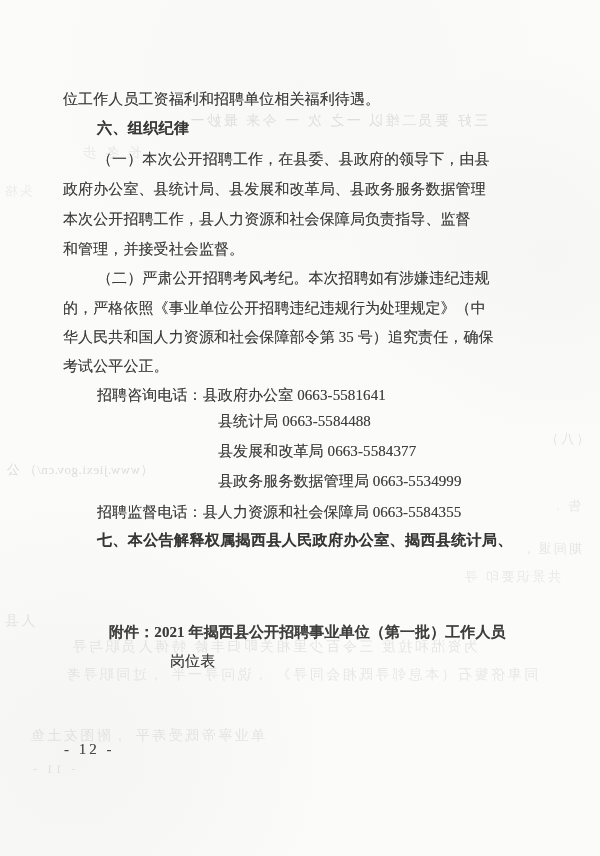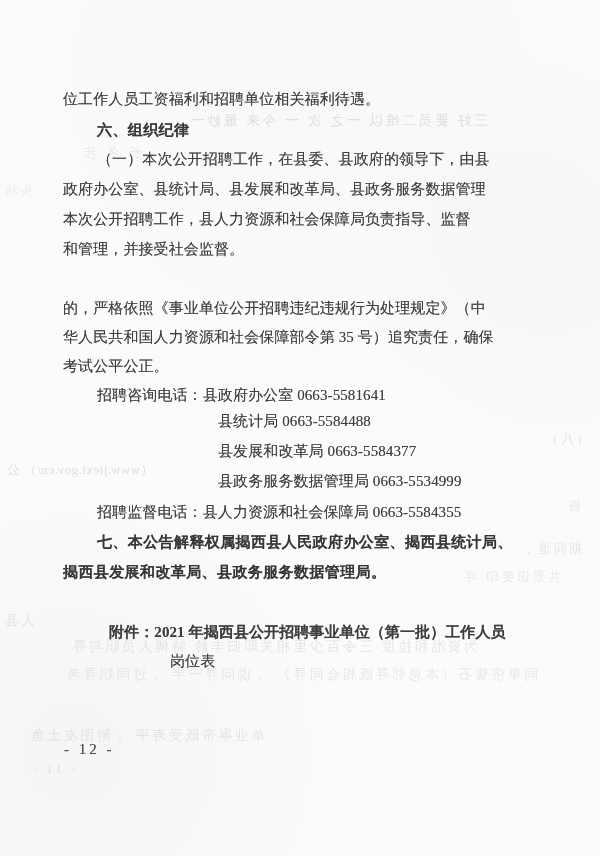--- a/index.html
+++ b/index.html
@@ -18,21 +18,21 @@
   .ln{
     position:absolute;
     font-size:15px;
     line-height:23px;
     letter-spacing:.1px;
     color:#3e3e3e;
     white-space:nowrap;
     text-shadow:0 0 .6px rgba(62,62,62,.55);
   }
   .bold{
-    font-family:Liberation Sans, sans-serif;
+    font-family:Liberation Mono, monospace;
     font-weight:bold;
     color:#363636;
     letter-spacing:.4px;
   }
   .pagenum{
     font-size:15px;
     letter-spacing:3px;
     color:#4a4a4a;
   }
   .bleed{
@@ -67,31 +67,31 @@
 
   <div class="ln" style="left:63px;top:88px;">位工作人员工资福利和招聘单位相关福利待遇。</div>
 
   <div class="ln bold" style="left:97px;top:118px;">六、组织纪律</div>
 
   <div class="ln" style="left:97px;top:148px;">（一）本次公开招聘工作，在县委、县政府的领导下，由县</div>
   <div class="ln" style="left:63px;top:178px;">政府办公室、县统计局、县发展和改革局、县政务服务数据管理</div>
   <div class="ln" style="left:63px;top:208px;">本次公开招聘工作，县人力资源和社会保障局负责指导、监督</div>
   <div class="ln" style="left:63px;top:238px;">和管理，并接受社会监督。</div>
 
+  <div class="ln" style="left:97px;top:267px;">（二）严肃公开招聘考风考纪。本次招聘如有涉嫌违纪违规</div>
   <div class="ln" style="left:63px;top:297px;">的，严格依照《事业单位公开招聘违纪违规行为处理规定》（中</div>
   <div class="ln" style="left:63px;top:326px;">华人民共和国人力资源和社会保障部令第 35 号）追究责任，确保</div>
   <div class="ln" style="left:63px;top:355px;">考试公平公正。</div>
 
   <div class="ln" style="left:97px;top:384px;">招聘咨询电话：县政府办公室 0663-5581641</div>
   <div class="ln" style="left:218px;top:410px;">县统计局 0663-5584488</div>
   <div class="ln" style="left:218px;top:440px;">县发展和改革局 0663-5584377</div>
   <div class="ln" style="left:218px;top:470px;">县政务服务数据管理局 0663-5534999</div>
   <div class="ln" style="left:97px;top:501px;">招聘监督电话：县人力资源和社会保障局 0663-5584355</div>
 
   <div class="ln bold" style="left:97px;top:530px;">七、本公告解释权属揭西县人民政府办公室、揭西县统计局、</div>
-  <div class="ln bold" style="left:63px;top:560px;">揭西县发展和改革局、县政务服务数据管理局。</div>
 
   <div class="ln" style="left:109px;top:621px;font-weight:bold;">附件：2021 年揭西县公开招聘事业单位（第一批）工作人员</div>
   <div class="ln" style="left:170px;top:650px;">岗位表</div>
 
   <div class="ln pagenum" style="left:64px;top:738px;font-family:Liberation Serif, serif;">- 12 -</div>
 
 </div>
 
 </body></html>

